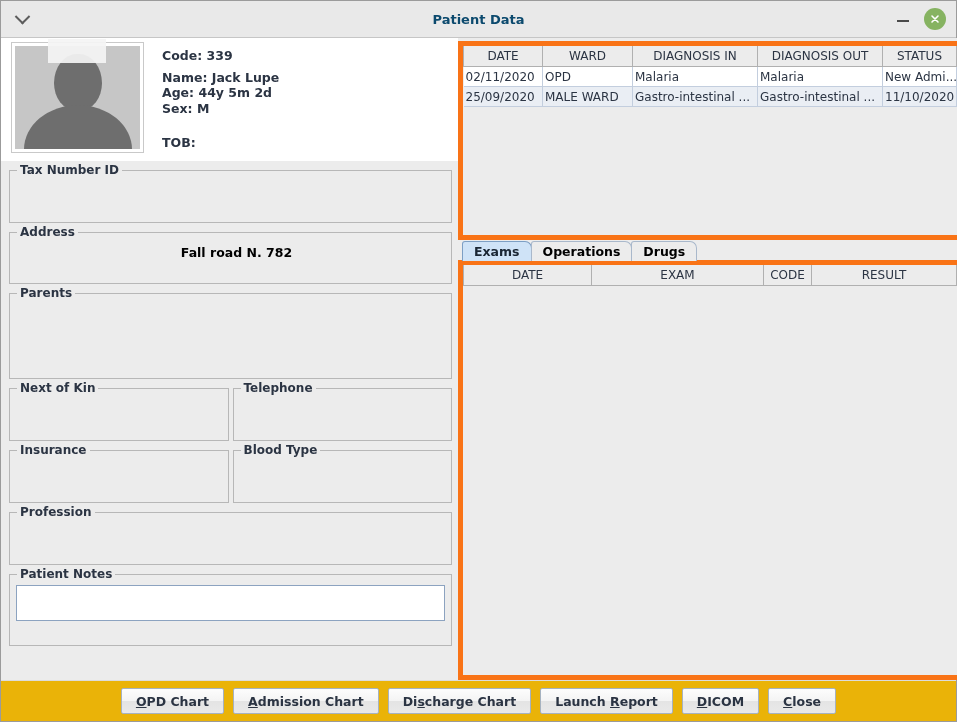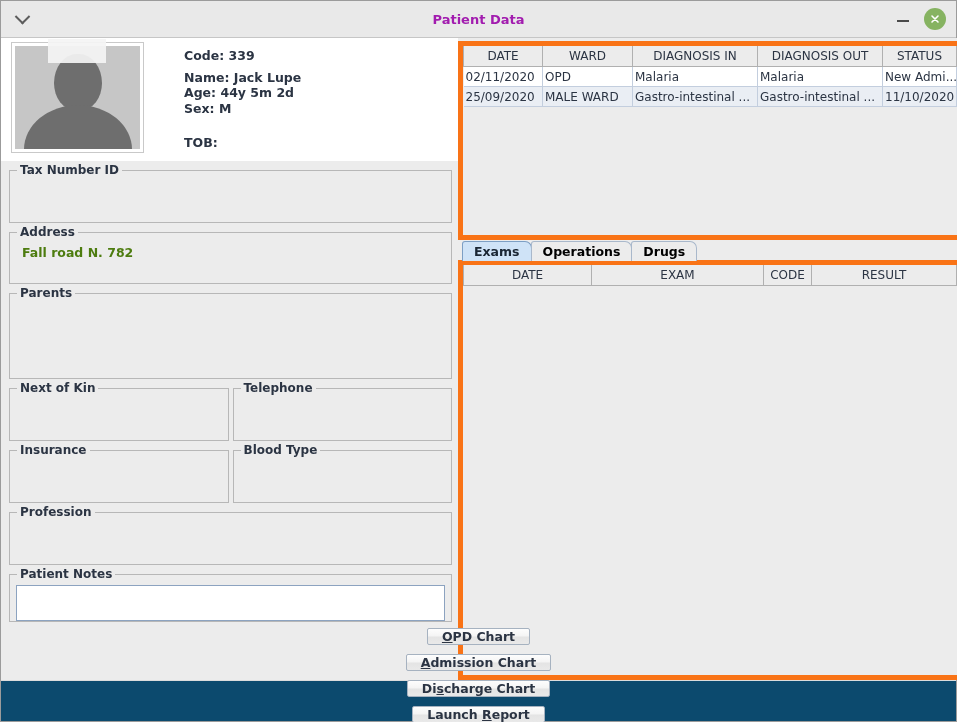--- a/index.html
+++ b/index.html
@@ -37,21 +37,21 @@
   .chev {
     width: 9px; height: 9px;
     border-right: 2px solid #5d5d5d;
     border-bottom: 2px solid #5d5d5d;
     transform: rotate(45deg) translate(-2px,-2px);
   }
   .tb-title {
     position: absolute; left: 0; right: 0;
     text-align: center;
     font-weight: bold; font-size: 13px;
-    color: #a21caf;
+    color: #0c4a6e;
     pointer-events: none;
   }
   .tb-right {
     position: absolute; right: 10px; top: 0; bottom: 0;
     display: flex; align-items: center; gap: 14px;
   }
   .tb-min {
     width: 14px; height: 14px;
     position: relative;
   }
@@ -88,21 +88,20 @@
     padding: 3px 4px 0 0;
   }
 
   
   .patient-head {
     height: 123px; min-height: 123px;
     background: #ffffff;
     display: flex;
     box-sizing: border-box;
     padding: 4px 0 0 10px;
-    gap: 22px;
   }
   .photo-wrap {
     position: relative;
     width: 133px; height: 111px;
     border: 1px solid #c9c9c9;
     background: #ffffff;
     box-sizing: border-box;
     padding: 3px;
   }
   .photo {
@@ -160,39 +159,40 @@
     padding: 0 3px;
     font-weight: bold;
     font-size: 12px;
     color: #2b3443;
     white-space: nowrap;
   }
   .grp > .grp-value {
     padding: 12px 0 0 12px;
     font-weight: bold;
     font-size: 12.5px;
-    color: #4d7c0f;
+    color: #000000;
+    text-align: center;
   }
   .form-area {
     flex: 1;
     padding: 9px 6px 0 8px;
     box-sizing: border-box;
     display: flex; flex-direction: column;
     gap: 9px;
     min-height: 0;
   }
   .row2 { display: flex; gap: 4px; }
   .row2 > .grp { flex: 1; }
   .h-tax   { height: 53px; }
   .h-addr  { height: 52px; }
   .h-par   { height: 86px; }
   .h-kin   { height: 53px; }
   .h-blood { height: 53px; }
   .h-mar   { height: 53px; }
-  .h-notes { height: 48px; }
+  .h-notes { height: 72px; }
   .notes-box {
     margin: 10px 6px 6px 6px;
     height: 36px;
     background: #ffffff;
     border: 1px solid #8ca3c0;
     box-sizing: border-box;
   }
 
   
   .panel {
@@ -267,23 +267,22 @@
   .lower-panel {
     flex: 1; min-height: 0;
     margin-top: -1px;
   }
 
   
   .buttonbar {
     height: 40px; min-height: 40px;
     display: flex; align-items: center; justify-content: center;
     gap: 9px;
-    background: #0c4a6e;
+    background: #eab308;
     border-top: 1px solid #dcdcdc;
-    flex-direction: column;
   }
   .btn {
     height: 26px;
     padding: 0 14px;
     box-sizing: border-box;
     display: flex; align-items: center; justify-content: center;
     font-family: "DejaVu Sans", "Liberation Sans", sans-serif;
     font-size: 12.5px;
     font-weight: bold;
     color: #2b3443;

